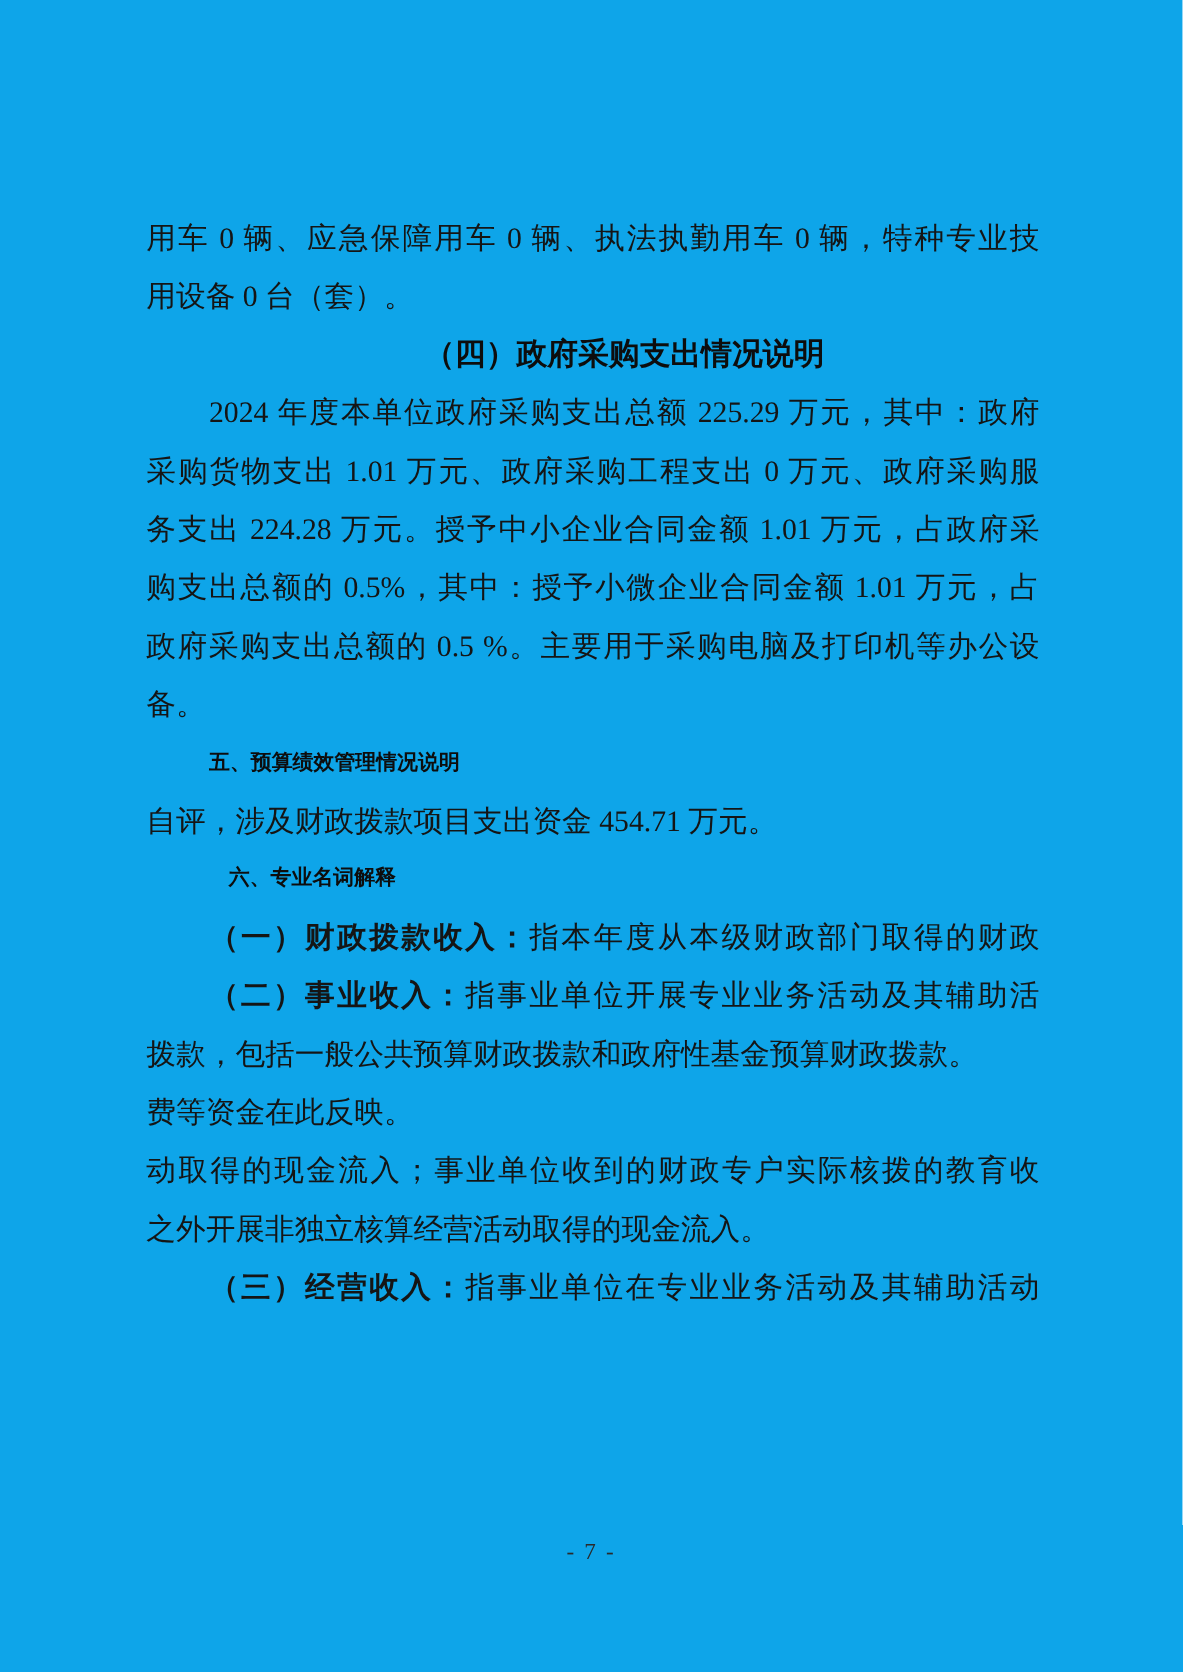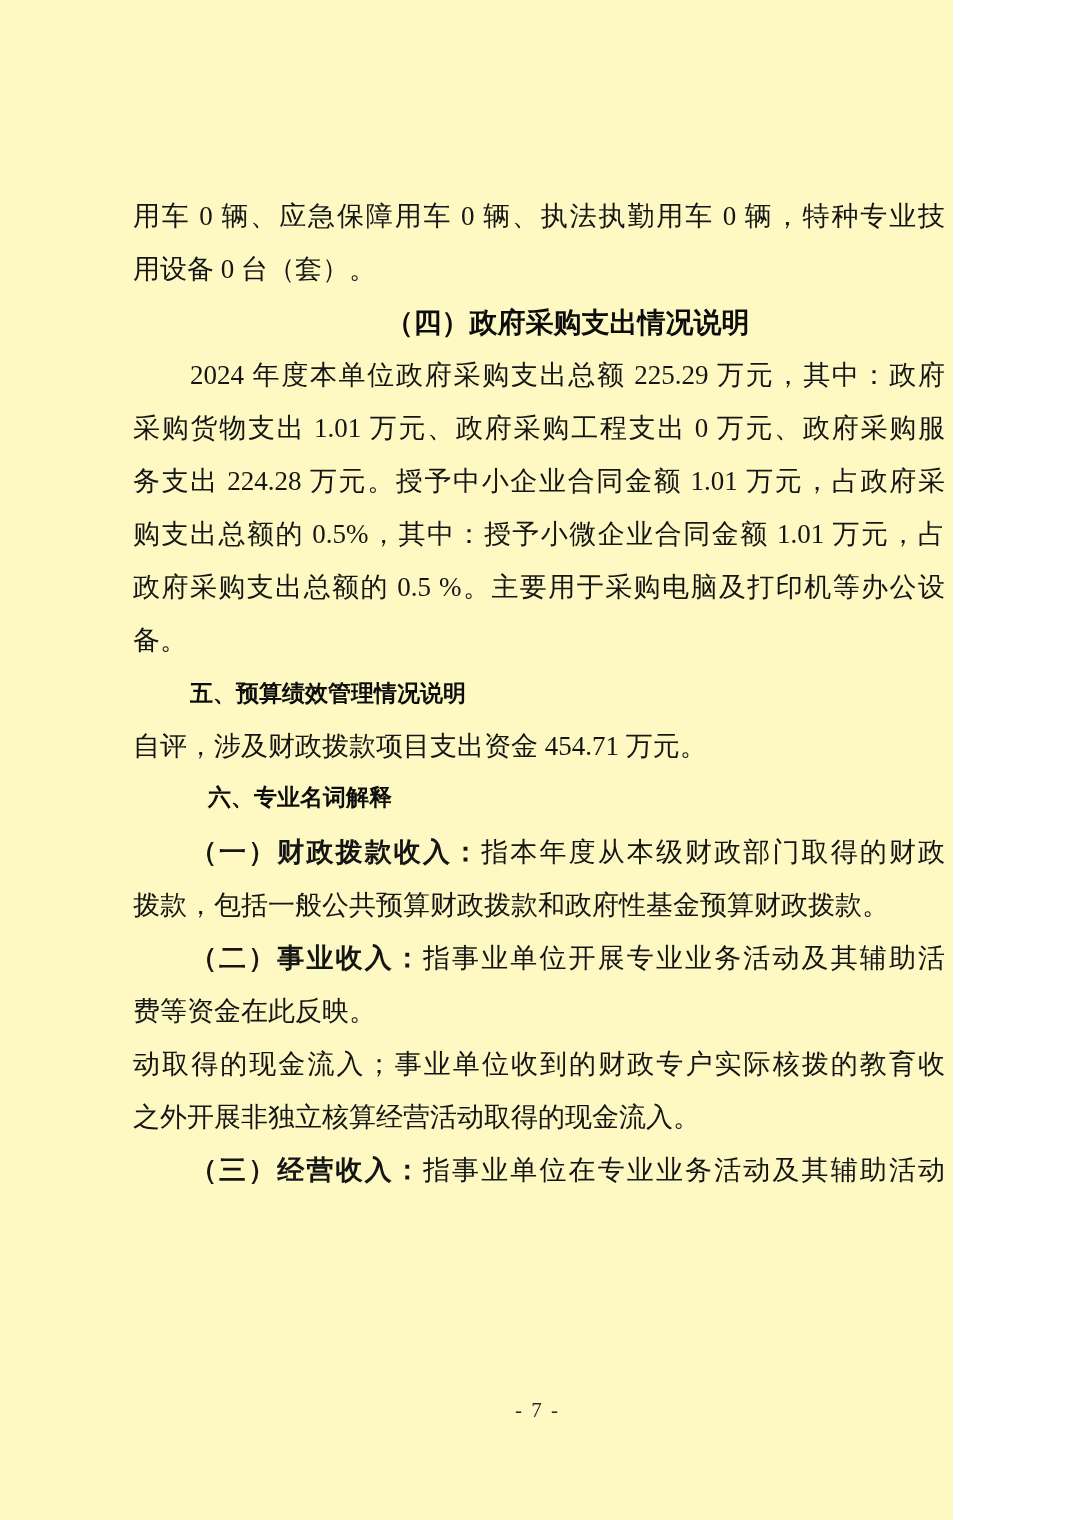--- a/index.html
+++ b/index.html
@@ -2,23 +2,23 @@
 <html><head>
 <meta charset="utf-8">
 <style>
   html, body {
     margin: 0;
     padding: 0;
     background: #ffffff;
   }
   .page {
     position: relative;
-    width: 953px;
+    width: 1075px;
     height: 1520px;
-    background: #fef9c3;
+    background: #0ea5e9;
     color: #151515;
     font-family: "Liberation Serif", "DejaVu Serif", serif;
     overflow: hidden;
   }
   .doc-body {
     position: absolute;
     left: 133px;
     top: 190px;
     width: 812px;
     font-size: 27px;
@@ -40,21 +40,21 @@
     line-height: 53px;
     font-weight: bold;
     color: #0d0d0d;
   }
   .heading.kai {
     font-size: 28px;
     font-family: "Liberation Serif", "DejaVu Serif", serif;
     text-align: center;
   }
   .heading.hei {
-    font-size: 23px;
+    font-size: 19px;
     font-family: "Liberation Sans", "DejaVu Sans", sans-serif;
   }
   .footer {
     position: absolute;
     top: 1398px;
     left: 0;
     width: 1075px;
     text-align: center;
     font-size: 21px;
     color: #2a2a2a;
@@ -73,21 +73,21 @@
       <div class="line just" style="text-indent: 57px;">2024 年度本单位政府采购支出总额 225.29 万元，其中：政府</div>
       <div class="line just">采购货物支出 1.01 万元、政府采购工程支出 0 万元、政府采购服</div>
       <div class="line just">务支出 224.28 万元。授予中小企业合同金额 1.01 万元，占政府采</div>
       <div class="line just">购支出总额的 0.5%，其中：授予小微企业合同金额 1.01 万元，占</div>
       <div class="line just">政府采购支出总额的 0.5 %。主要用于采购电脑及打印机等办公设</div>
       <div class="line">备。</div>
       <div class="heading hei" style="padding-left: 57px;">五、预算绩效管理情况说明</div>
       <div class="line">自评，涉及财政拨款项目支出资金 454.71 万元。</div>
       <div class="heading hei" style="padding-left: 75px; font-family: Liberation Mono, monospace;">六、专业名词解释</div>
       <div class="line just" style="text-indent: 57px;"><span class="bold-lead">（一）财政拨款收入：</span>指本年度从本级财政部门取得的财政</div>
+      <div class="line just" style="text-indent: 57px;"><span class="bold-lead">（二）事业收入：</span>指事业单位开展专业业务活动及其辅助活</div>
       <div class="line">拨款，包括一般公共预算财政拨款和政府性基金预算财政拨款。</div>
-      <div class="line just" style="text-indent: 57px;"><span class="bold-lead">（二）事业收入：</span>指事业单位开展专业业务活动及其辅助活</div>
       <div class="line">费等资金在此反映。</div>
       <div class="line just">动取得的现金流入；事业单位收到的财政专户实际核拨的教育收</div>
       <div class="line">之外开展非独立核算经营活动取得的现金流入。</div>
       <div class="line just" style="text-indent: 57px;"><span class="bold-lead">（三）经营收入：</span>指事业单位在专业业务活动及其辅助活动</div>
     </div>
   <div class="footer">- 7 -</div>
 </div>
 
 </body></html>

